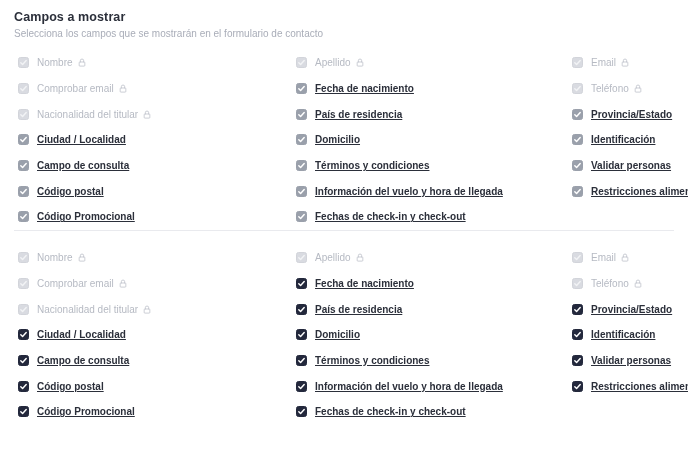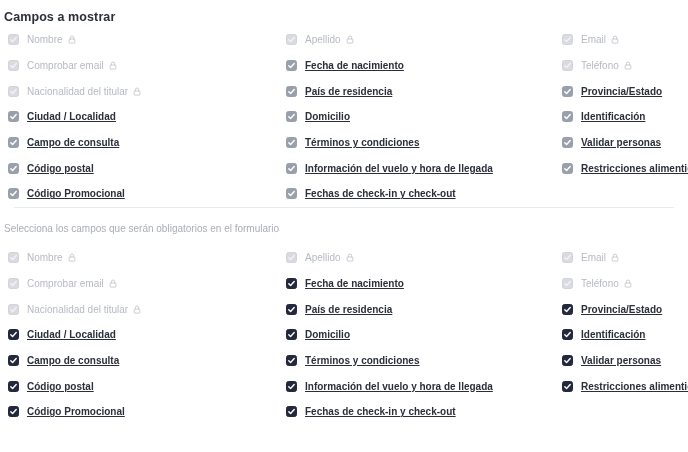--- a/index.html
+++ b/index.html
@@ -18,21 +18,21 @@
   }
 
   .panel {
     width: 688px;
     box-sizing: border-box;
   }
 
   
   .section {
     box-sizing: border-box;
-    padding: 0 4px;
+    padding: 0 14px;
   }
   .section.first { padding-top: 9px; }
   .section.second { padding-top: 14px; }
 
   .section-divider {
     height: 1px;
     background: #e9eaee;
     margin: 0 14px;
     border: 0;
   }
@@ -134,20 +134,21 @@
   }
   .lock-icon svg { display: block; }
 </style>
 </head>
 <body>
 
 <div class="panel">
   <div id="sections-root">
       <div class="section first">
         <div class="section-title">Campos a mostrar</div>
+        <div class="section-subtitle">Selecciona los campos que se mostrarán en el formulario de contacto</div>
         <div class="options-grid">
           <div class="options-col">
             <div class="option-row">
               <span class="cb locked" role="checkbox" aria-checked="true">
                 <svg width="9" height="9" viewBox="0 0 12 12" fill="none">
                   <path d="M2.4 6.2 L4.8 8.6 L9.6 3.4" stroke-width="1.9" stroke-linecap="round" stroke-linejoin="round" class="tick"></path>
                 </svg>
               </span>
               <span class="option-label off">Nombre</span>
               <span class="lock-icon">
@@ -341,21 +342,20 @@
                   <path d="M2.4 6.2 L4.8 8.6 L9.6 3.4" stroke-width="1.9" stroke-linecap="round" stroke-linejoin="round" class="tick"></path>
                 </svg>
               </span>
               <span class="option-label on">Restricciones alimenticias</span>
             </div>
           </div>
         </div>
       </div>
       <div class="section-divider"></div>
       <div class="section second">
-        <div class="section-subtitle">Selecciona los campos que serán obligatorios en el formulario</div>
         <div class="options-grid">
           <div class="options-col">
             <div class="option-row">
               <span class="cb locked" role="checkbox" aria-checked="true">
                 <svg width="9" height="9" viewBox="0 0 12 12" fill="none">
                   <path d="M2.4 6.2 L4.8 8.6 L9.6 3.4" stroke-width="1.9" stroke-linecap="round" stroke-linejoin="round" class="tick"></path>
                 </svg>
               </span>
               <span class="option-label off">Nombre</span>
               <span class="lock-icon">

